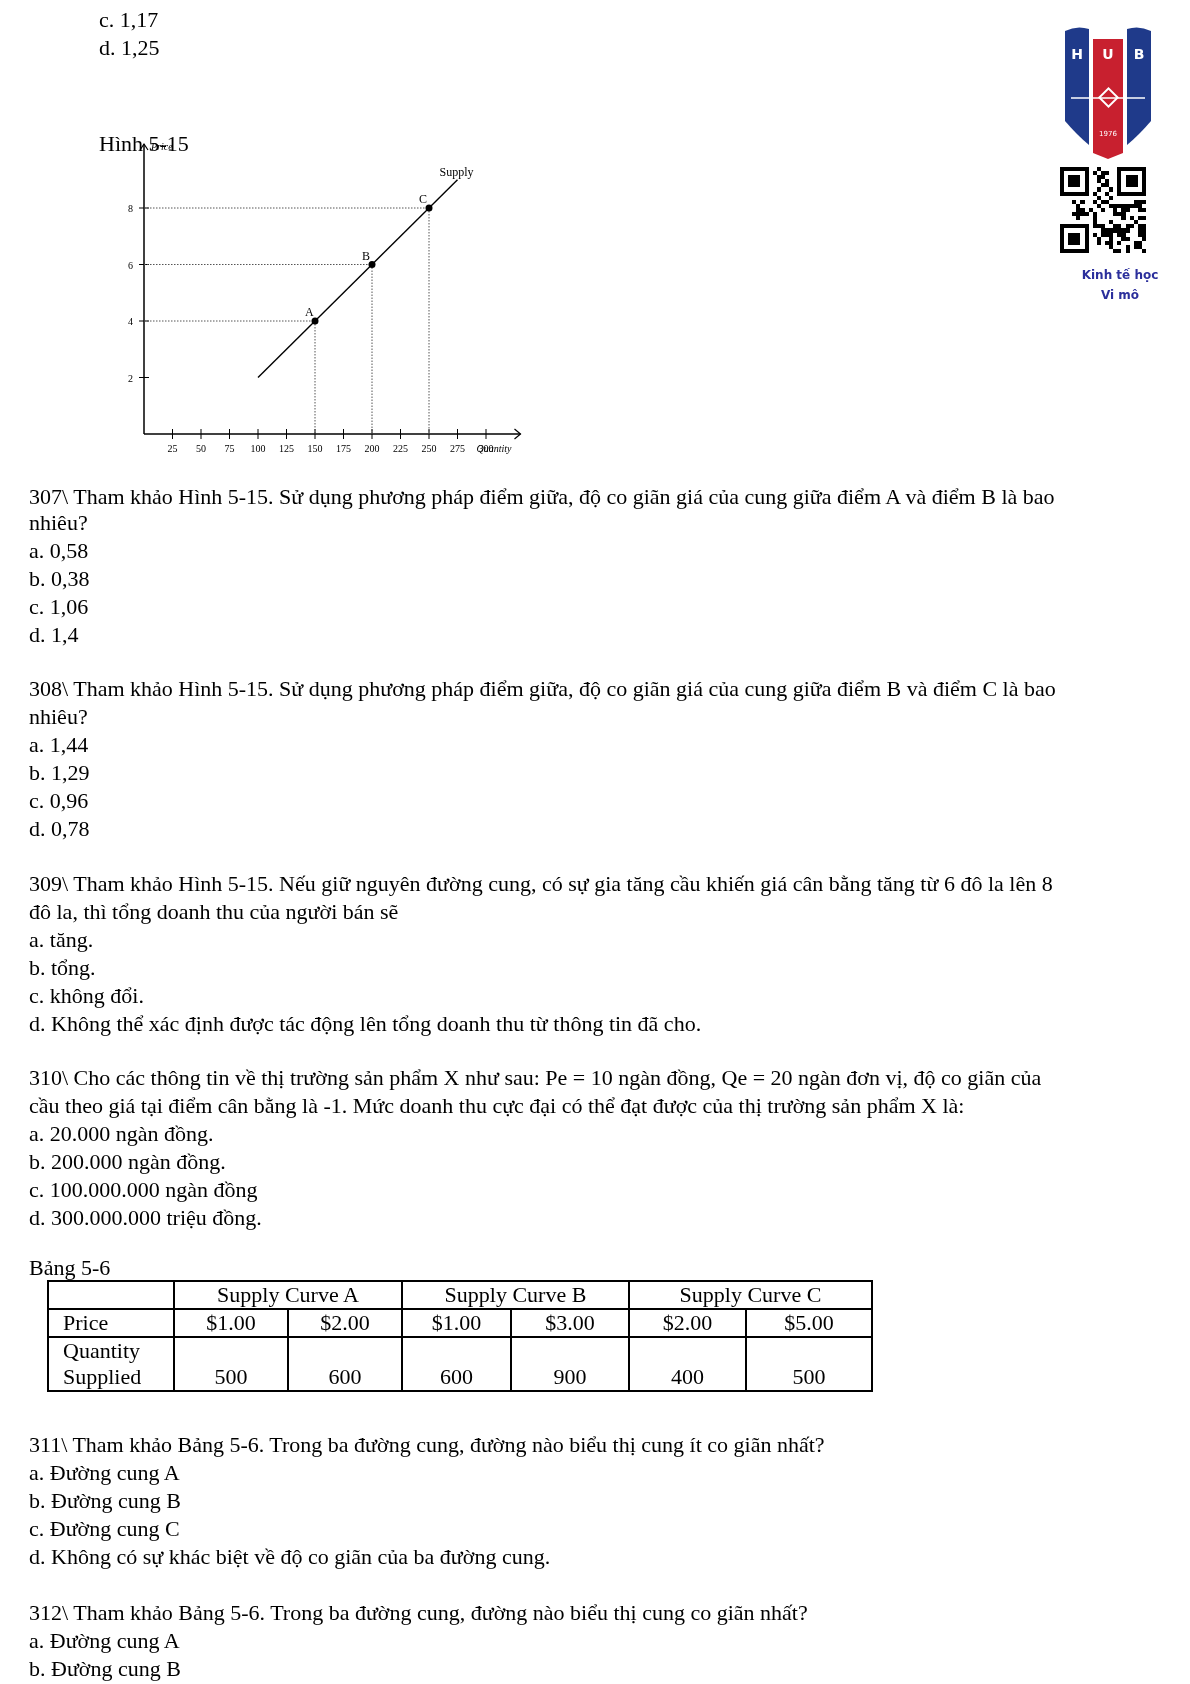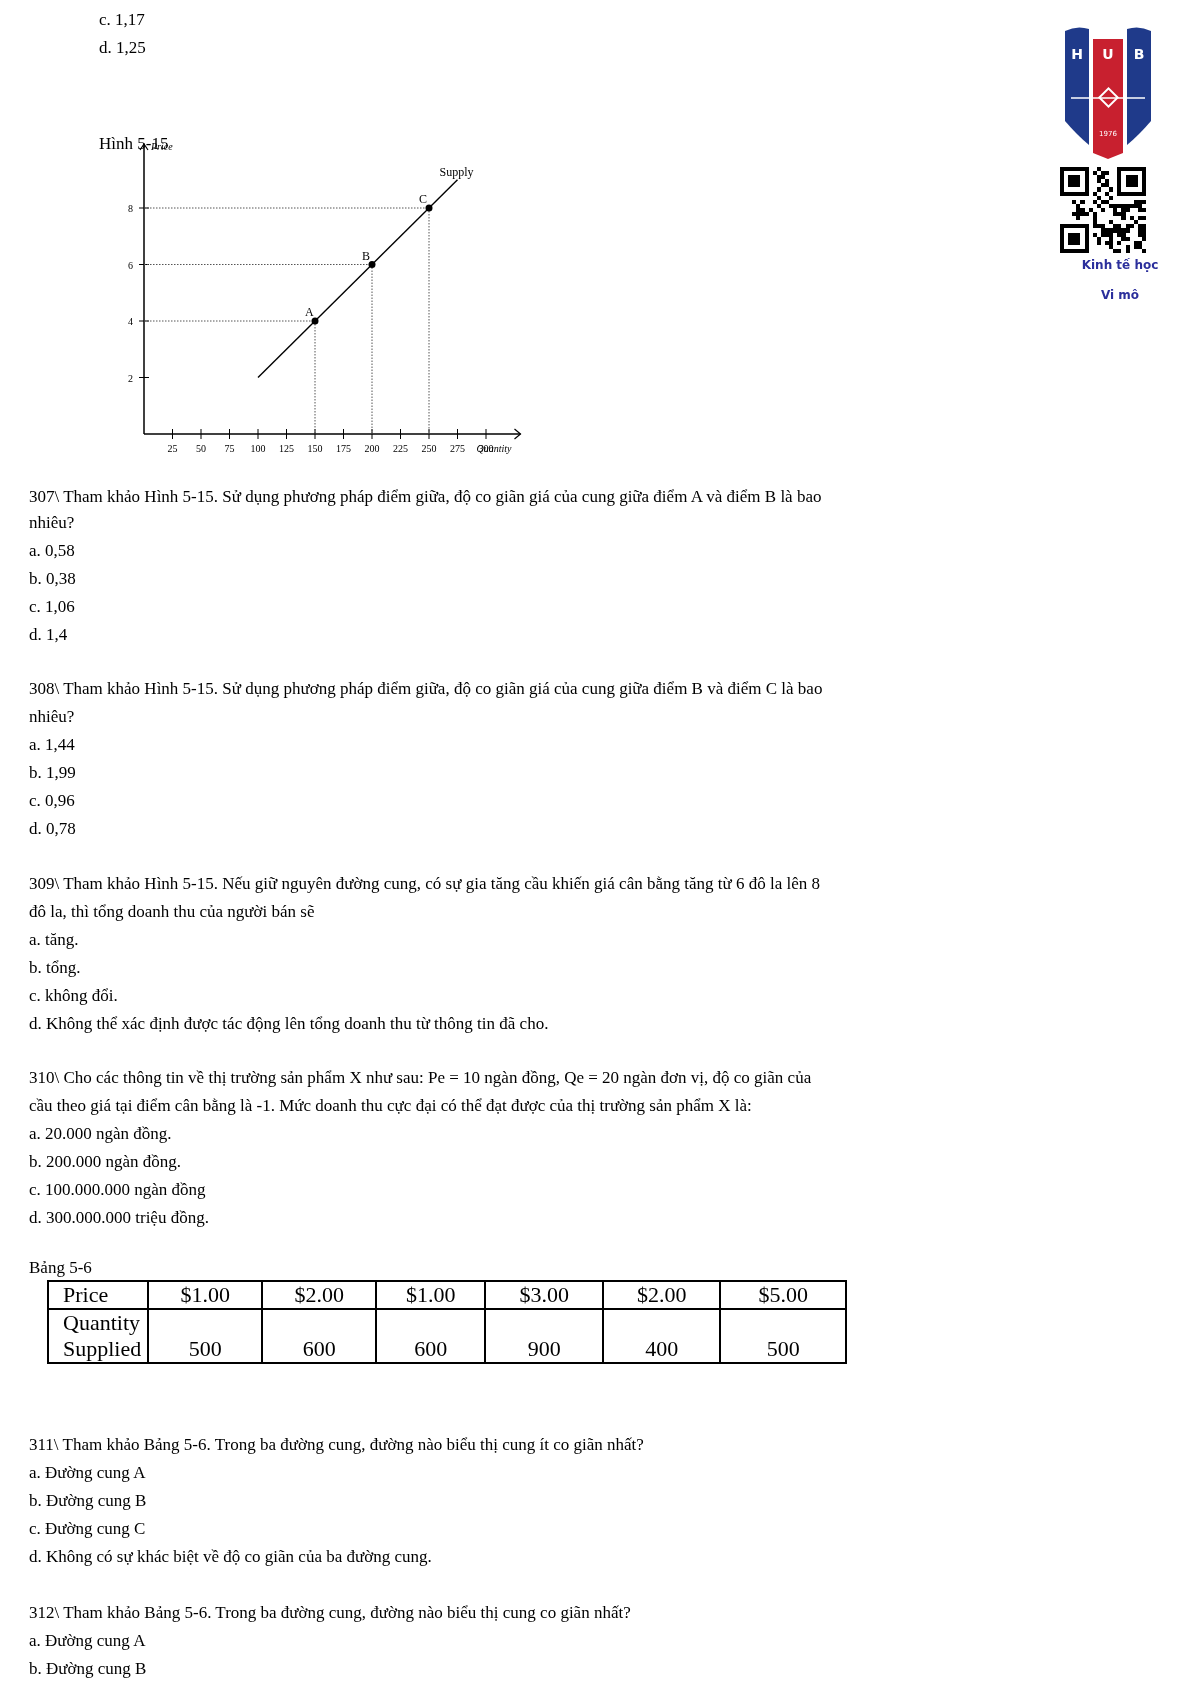--- a/index.html
+++ b/index.html
@@ -1,18 +1,18 @@
 <!DOCTYPE html>
 <html><head>
 <meta charset="utf-8">
 <style>
   html, body { margin:0; padding:0; background:#fff; }
   body { width:1190px; height:1684px; position:relative; overflow:hidden;
          font-family:"Liberation Serif", "DejaVu Serif", serif; color:#000; }
-  .ln { position:absolute; left:29px; font-size:17px; line-height:28px; white-space:nowrap; }
+  .ln { position:absolute; left:29px; font-size:22px; line-height:28px; white-space:nowrap; }
   .top { left:99px; }
   #figure { position:absolute; left:0; top:0; }
   .logo { position:absolute; left:1063px; top:25px; width:90px; height:134px; }
   .qr { position:absolute; left:1056px; top:167px; width:94px; height:86px; }
   .qr-caption { position:absolute; left:1050px; width:140px; text-align:center;
                 font-family:"DejaVu Sans", sans-serif; font-weight:bold; font-size:12px; color:#2b2f9c; }
   table.t { position:absolute; left:47px; top:1280px; border-collapse:collapse;
             font-size:22px; }
   table.t td { border:2px solid #000; padding:0 6px; text-align:center; vertical-align:bottom; line-height:26px; }
   table.t td.lbl { text-align:left; padding-left:14px; }
@@ -210,37 +210,37 @@
       <rect x="12" y="19" width="1" height="1"></rect>
       <rect x="16" y="19" width="1" height="1"></rect>
       <rect x="18" y="19" width="1" height="1"></rect>
       <rect x="19" y="19" width="1" height="1"></rect>
       <rect x="13" y="20" width="1" height="1"></rect>
       <rect x="14" y="20" width="1" height="1"></rect>
       <rect x="16" y="20" width="1" height="1"></rect>
       <rect x="20" y="20" width="1" height="1"></rect>
     </g>
 </svg>
-<div class="qr-caption" style="top:258px">Kinh tế học</div>
+<div class="qr-caption" style="top:268px">Kinh tế học</div>
 <div class="qr-caption" style="top:288px">Vi mô</div>
 
 <div>
   <div class="ln" style="top:483px">307\ Tham khảo Hình 5-15. Sử dụng phương pháp điểm giữa, độ co giãn giá của cung giữa điểm A và điểm B là bao</div>
   <div class="ln" style="top:509px">nhiêu?</div>
   <div class="ln" style="top:537px">a. 0,58</div>
   <div class="ln" style="top:565px">b. 0,38</div>
   <div class="ln" style="top:593px">c. 1,06</div>
   <div class="ln" style="top:621px">d. 1,4</div>
 </div>
 
 <div>
   <div class="ln" style="top:675px">308\ Tham khảo Hình 5-15. Sử dụng phương pháp điểm giữa, độ co giãn giá của cung giữa điểm B và điểm C là bao</div>
   <div class="ln" style="top:703px">nhiêu?</div>
   <div class="ln" style="top:731px">a. 1,44</div>
-  <div class="ln" style="top:759px">b. 1,99</div>
+  <div class="ln" style="top:759px">b. 1,29</div>
   <div class="ln" style="top:787px">c. 0,96</div>
   <div class="ln" style="top:815px">d. 0,78</div>
 </div>
 
 <div>
   <div class="ln" style="top:870px">309\ Tham khảo Hình 5-15. Nếu giữ nguyên đường cung, có sự gia tăng cầu khiến giá cân bằng tăng từ 6 đô la lên 8</div>
   <div class="ln" style="top:898px">đô la, thì tổng doanh thu của người bán sẽ</div>
   <div class="ln" style="top:926px">a. tăng.</div>
   <div class="ln" style="top:954px">b. tổng.</div>
   <div class="ln" style="top:982px">c. không đổi.</div>
@@ -252,20 +252,26 @@
   <div class="ln" style="top:1092px">cầu theo giá tại điểm cân bằng là -1.  Mức doanh thu cực đại có thể đạt được của thị trường sản phẩm X là:</div>
   <div class="ln" style="top:1120px">a. 20.000 ngàn đồng.</div>
   <div class="ln" style="top:1148px">b. 200.000 ngàn đồng.</div>
   <div class="ln" style="top:1176px">c. 100.000.000 ngàn đồng</div>
   <div class="ln" style="top:1204px">d. 300.000.000 triệu đồng.</div>
 </div>
 
 <div class="ln" style="top:1254px">Bảng 5-6</div>
 <table class="t">
   <tbody>
+      <tr>
+    <td style="width:112px"></td>
+    <td colspan="2">Supply Curve A</td>
+    <td colspan="2">Supply Curve B</td>
+    <td colspan="2">Supply Curve C</td>
+  </tr>
   <tr>
     <td class="lbl">Price</td>
     <td style="width:100px">$1.00</td>
     <td style="width:100px">$2.00</td>
     <td style="width:95px">$1.00</td>
     <td style="width:104px">$3.00</td>
     <td style="width:103px">$2.00</td>
     <td style="width:112px">$5.00</td>
   </tr>
   <tr>

